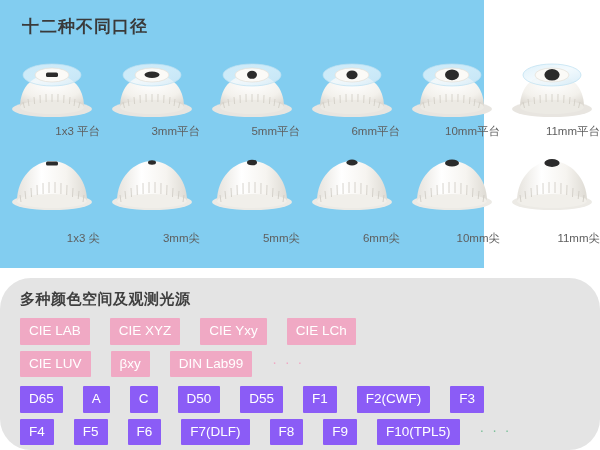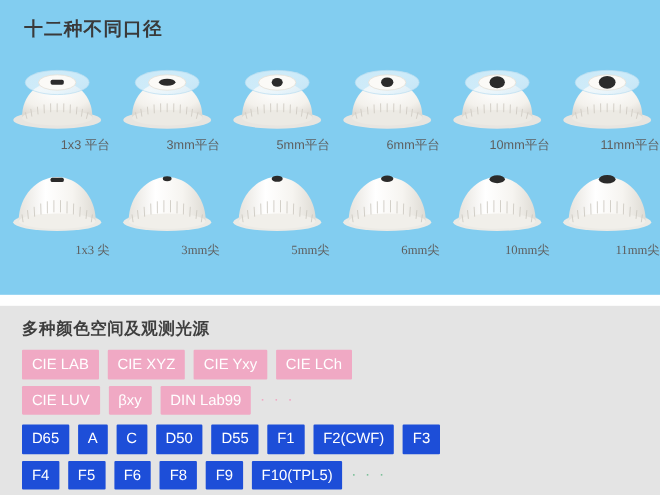--- a/index.html
+++ b/index.html
@@ -10,21 +10,21 @@
     width: 600px;
     height: 450px;
     background: #ffffff;
     font-family: "Liberation Sans", "DejaVu Sans", sans-serif;
     overflow: hidden;
   }
 
   
   .hero {
     position: relative;
-    width: 600px;
+    width: 484px;
     height: 268px;
     background: #82cdf0;
     box-sizing: border-box;
     padding-left: 34px;
   }
   .hero-title {
     position: absolute;
     left: 22px;
     top: 15px;
     font-size: 17px;
@@ -55,58 +55,59 @@
     position: relative;
   }
   .thumb.cone { height: 62px; }
 
   .cap-label {
     margin-top: 4px;
     font-size: 11.5px;
     color: #5e5e5e;
     white-space: nowrap;
   }
-  .grid-row.row2 .cap-label { margin-top: 6px; font-family: Liberation Serif, serif; }
+  .grid-row.row2 .cap-label { margin-top: 17px; }
 
   
   .panel {
     position: absolute;
     left: 0;
     top: 278px;
     width: 600px;
     height: 172px;
     background: #e4e4e4;
     box-sizing: border-box;
     padding: 12px 20px 0 20px;
+    border-radius: 31px;
   }
   .panel-title {
     font-size: 15px;
     font-weight: bold;
     color: #3f3f3f;
     letter-spacing: 0.5px;
     margin: 0 0 9px 0;
   }
   .tag-row {
     display: flex;
     align-items: center;
-    gap: 8px;
+    gap: 20px;
     margin-bottom: 6px;
     flex-wrap: nowrap;
   }
   .tag {
     display: inline-block;
     color: #ffffff;
     font-size: 13.5px;
     line-height: 1;
     padding: 6px 9px 7px 9px;
     white-space: nowrap;
     border-radius: 1px;
   }
   .tag.pink  { background: #f0a9c4; }
-  .tag.green { background: #1d4ed8; }
+  .tag.green { background: #8b5cf6; }
 
   .ellipsis {
     font-size: 14px;
     letter-spacing: 2px;
     line-height: 1;
     padding-bottom: 3px;
   }
   .ellipsis.pink  { color: #f0a9c4; }
   .ellipsis.green { color: #7dc09a; }
 
@@ -494,19 +495,20 @@
     <span class="tag green">D55</span>
     <span class="tag green">F1</span>
     <span class="tag green">F2(CWF)</span>
     <span class="tag green">F3</span>
   </div>
 
   <div class="tag-row">
     <span class="tag green">F4</span>
     <span class="tag green">F5</span>
     <span class="tag green">F6</span>
+    <span class="tag green">F7(DLF)</span>
     <span class="tag green">F8</span>
     <span class="tag green">F9</span>
     <span class="tag green">F10(TPL5)</span>
     <span class="ellipsis green">· · ·</span>
   </div>
 
 </div>
 
 </body></html>

